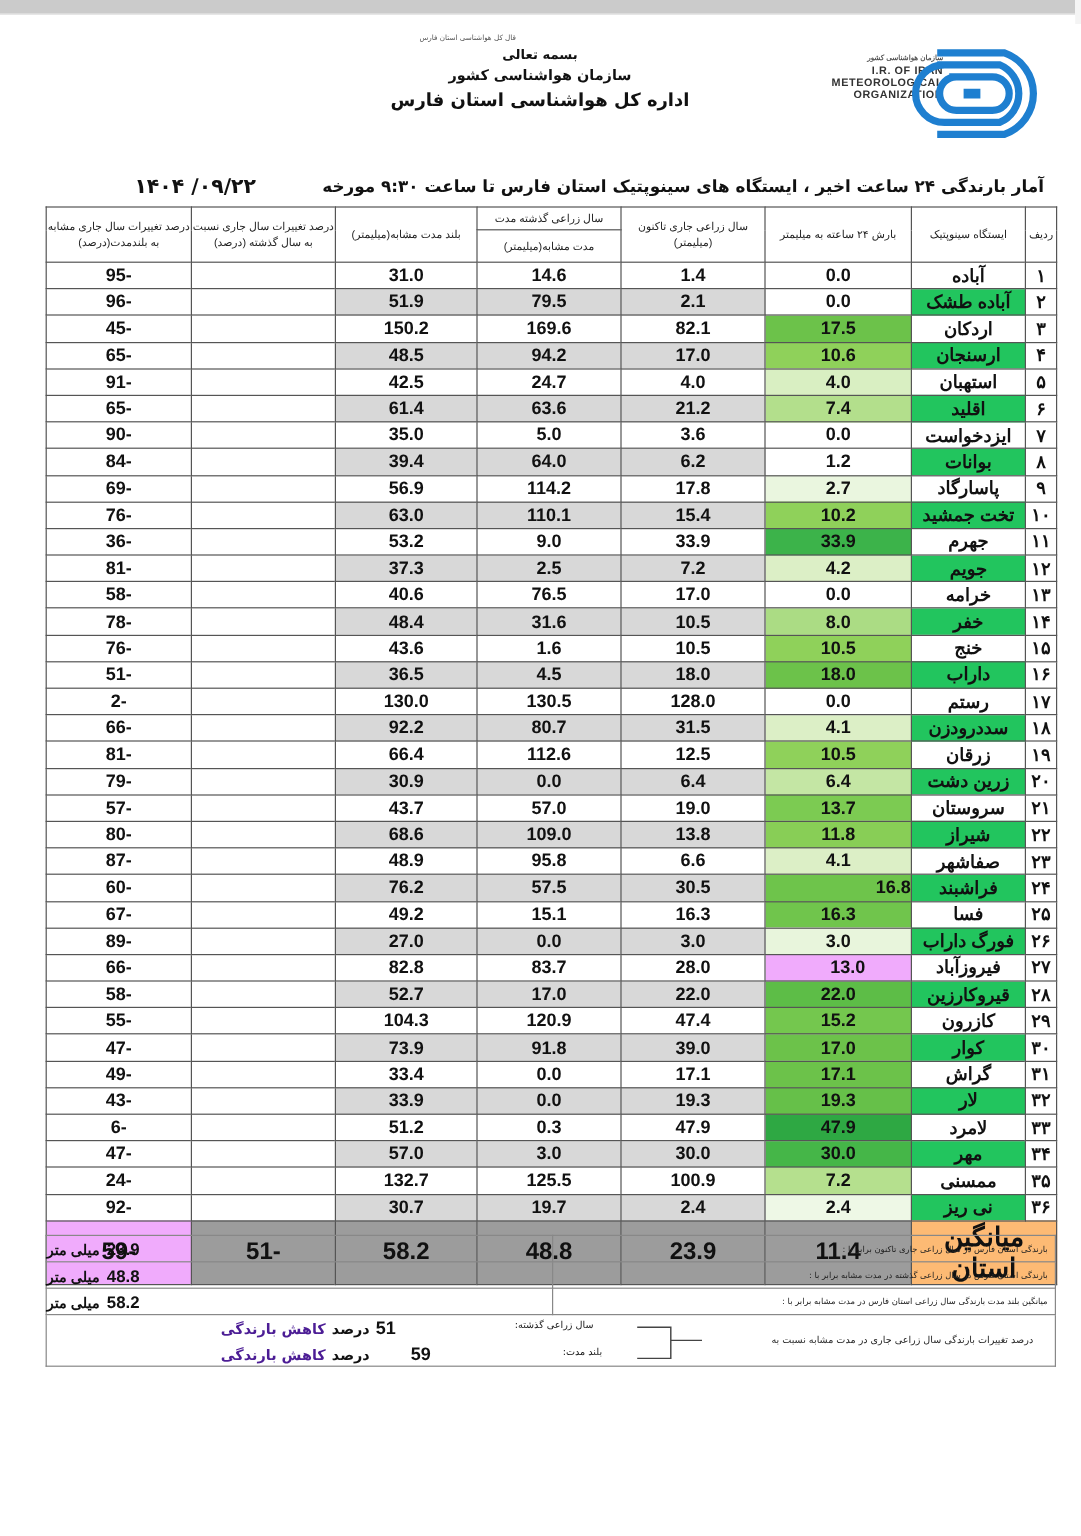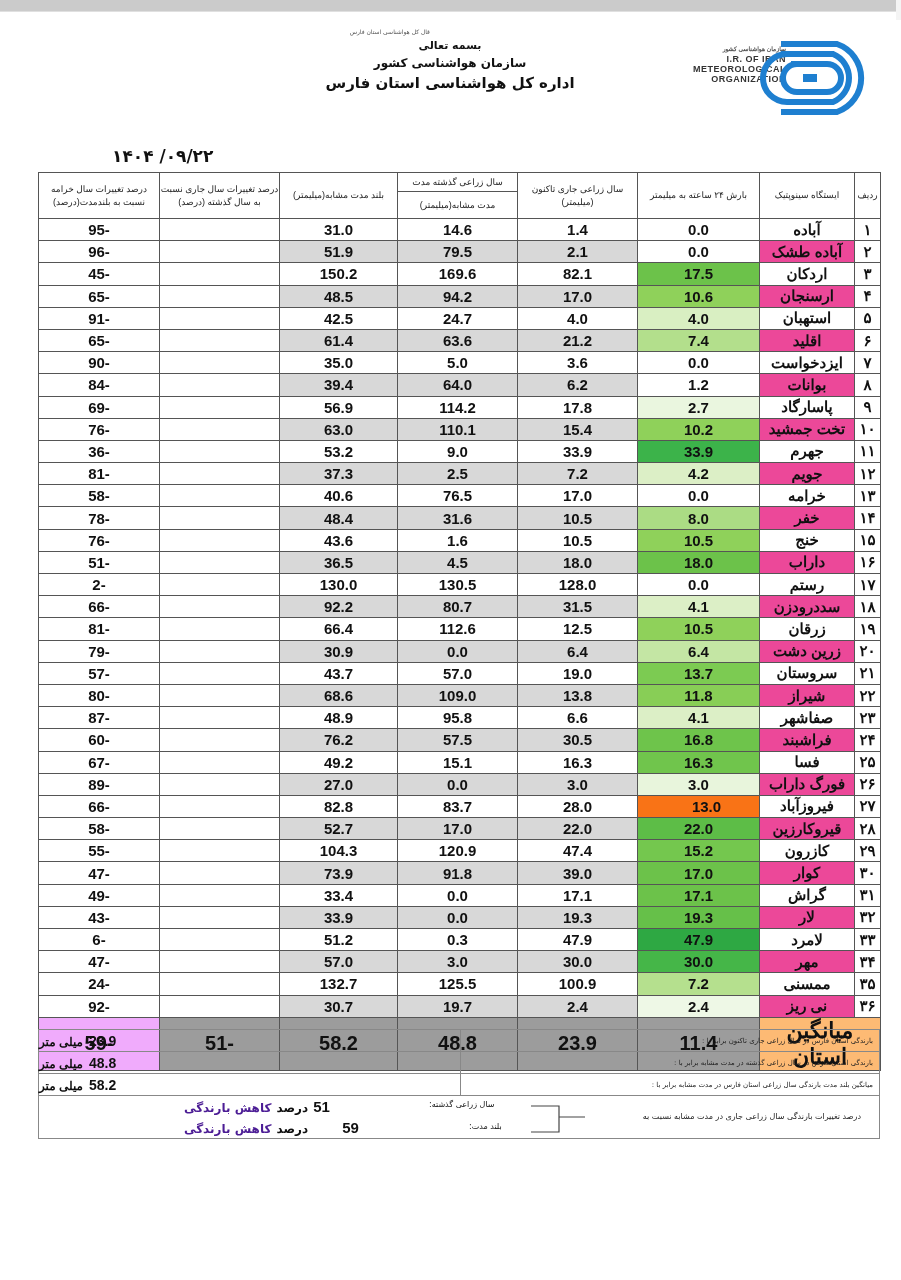--- a/index.html
+++ b/index.html
@@ -19,21 +19,21 @@
   .title-row{position:absolute;left:100px;top:144px;width:770px;height:26px;}
   .title-date{position:absolute;left:12px;top:2px;font-size:17px;font-weight:bold;direction:ltr;}
   .title-text{position:absolute;right:0;top:4px;font-size:14px;font-weight:bold;direction:rtl;}
   table.main{position:absolute;left:38px;top:172px;width:842px;border-collapse:collapse;direction:rtl;table-layout:fixed;}
   table.main td, table.main th{border:1.5px solid #555;padding:0;text-align:center;height:21.2px;font-family:"Liberation Sans",sans-serif;font-weight:bold;font-size:15px;}
   table.main th{font-size:9px;font-weight:normal;color:#222;line-height:13px;height:26px;}
   .h2 th{height:26px;}
   td.idx{font-size:9px;font-weight:normal;}
   td.name{text-align:right;padding-right:6px;font-size:12.5px;}
   tr.alt td.g{background:#d8d8d8;}
-  tr.alt td.name{background:#ec4899;}
+  tr.alt td.name{background:#22c55e;}
   td.lastcol{font-size:15px;}
   tr.avg td{height:26px;font-size:20px;background:#9c9c9c;}
   tr.avg td.name{font-size:22px;background:#fdba74;margin-left:28px;}
   tr.avg td.w{background:#f0abfc;}
   .summary{position:absolute;left:38px;top:1029px;width:842px;border-collapse:collapse;direction:rtl;}
   .summary td{border:1.5px solid #888;height:21px;padding:0;}
   .s-label{font-size:7px;text-align:right;padding-right:6px !important;color:#222;}
   .s-val{font-family:"Liberation Sans",sans-serif;font-size:14px;font-weight:bold;text-align:left;}
   .s-val .unit{font-size:12px;margin-right:6px;}
   .s-final td{height:42px;}
@@ -64,20 +64,21 @@
       <path d="M40 6 H96 A36 36 0 0 1 96 74 H40"></path>
       <path d="M40 16 H92 A26 26 0 0 1 92 64 H46 A24 24 0 0 1 46 16"></path>
       <path d="M50 26 H86 A14 14 0 0 1 86 54 H56 A14 14 0 0 1 56 26"></path>
     </g>
     <path d="M62 36 h14 v8 h-14 z" fill="#1e7fd0"></path>
   </svg>
 </div>
 
 <div class="title-row">
   <div class="title-date">۱۴۰۴ /۰۹/۲۲</div>
+  <div class="title-text">آمار بارندگی ۲۴ ساعت اخیر ، ایستگاه های سینوپتیک استان فارس تا ساعت ۹:۳۰ مورخه</div>
 </div>
 
 <table class="main">
   <colgroup>
     <col style="width:26px">
       <col style="width:95px">
       <col style="width:122px">
       <col style="width:120px">
       <col style="width:120px">
       <col style="width:118px">
@@ -86,21 +87,21 @@
   </colgroup>
   <thead>
     <tr>
       <th rowspan="2">ردیف</th>
       <th rowspan="2">ایستگاه سینوپتیک</th>
       <th rowspan="2">بارش ۲۴ ساعته به میلیمتر</th>
       <th rowspan="2">سال زراعی جاری تاکنون (میلیمتر)</th>
       <th style="height:18px">سال زراعی گذشته مدت</th>
       <th rowspan="2">بلند مدت مشابه(میلیمتر)</th>
       <th rowspan="2">درصد تغییرات سال جاری نسبت به سال گذشته (درصد)</th>
-      <th rowspan="2">درصد تغییرات سال خرامه نسبت به بلندمدت(درصد)</th>
+      <th rowspan="2">درصد تغییرات سال جاری مشابه به بلندمدت(درصد)</th>
     </tr>
     <tr class="h2">
       <th style="height:26px">مدت مشابه(میلیمتر)</th>
     </tr>
   </thead>
   <tbody id="tbody">
       <tr>
         <td class="idx">۱</td>
         <td class="name">آباده</td>
         <td>0.0</td>
@@ -326,21 +327,21 @@
         <td style="background: rgb(220, 239, 198);">4.1</td>
         <td class="g">6.6</td>
         <td class="g">95.8</td>
         <td class="g">48.9</td>
         <td></td>
         <td class="lastcol">-87</td>
       </tr>
       <tr class="alt">
         <td class="idx">۲۴</td>
         <td class="name">فراشبند</td>
-        <td style="background: rgb(110, 196, 75);">16.8</td>
+        <td style="background: rgb(110, 196, 75); text-align: right;">16.8</td>
         <td class="g">30.5</td>
         <td class="g">57.5</td>
         <td class="g">76.2</td>
         <td></td>
         <td class="lastcol">-60</td>
       </tr>
       <tr>
         <td class="idx">۲۵</td>
         <td class="name">فسا</td>
         <td style="background: rgb(112, 197, 76);">16.3</td>
@@ -356,21 +357,21 @@
         <td style="background: rgb(232, 245, 220);">3.0</td>
         <td class="g">3.0</td>
         <td class="g">0.0</td>
         <td class="g">27.0</td>
         <td></td>
         <td class="lastcol">-89</td>
       </tr>
       <tr>
         <td class="idx">۲۷</td>
         <td class="name">فیروزآباد</td>
-        <td style="background: #f97316; padding-left: 16px;">13.0</td>
+        <td style="background: #f0abfc; padding-left: 16px;">13.0</td>
         <td class="g">28.0</td>
         <td class="g">83.7</td>
         <td class="g">82.8</td>
         <td></td>
         <td class="lastcol">-66</td>
       </tr>
       <tr class="alt">
         <td class="idx">۲۸</td>
         <td class="name">قیروکارزین</td>
         <td style="background: rgb(93, 189, 71);">22.0</td>

